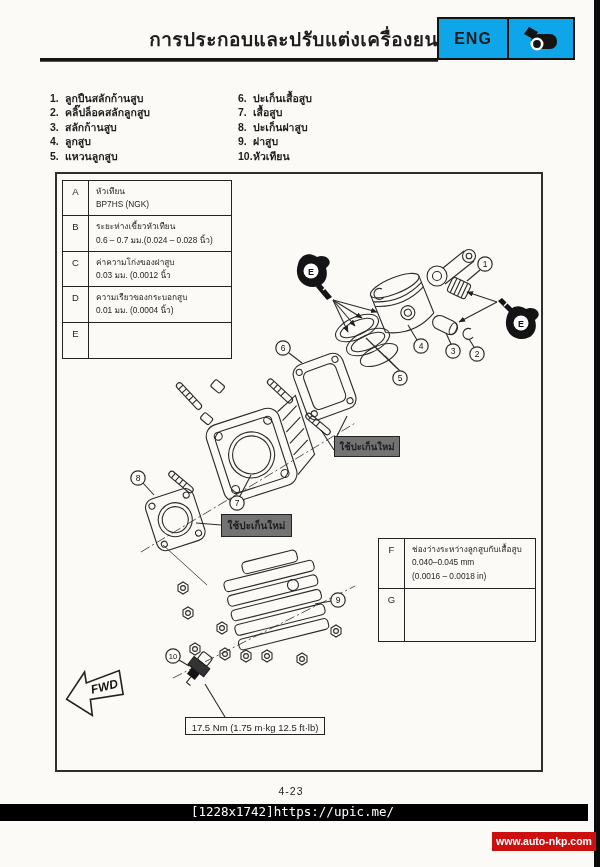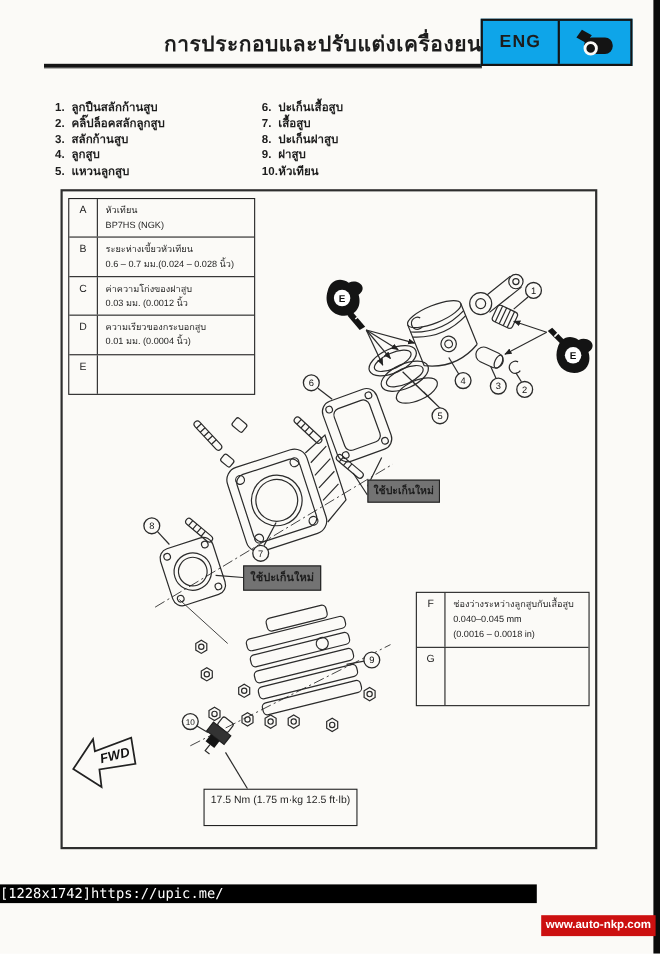--- a/index.html
+++ b/index.html
@@ -27,25 +27,25 @@
   .spec-val{flex:1;padding:4px 6px 3px 7px;font-size:8.3px;line-height:1.6;box-sizing:border-box;}
   .spec-val div{white-space:nowrap;}
   .table-top{top:180px;left:62px;width:170px;}
   .table-top .spec-row{height:35.4px;}
   .table-bottom{top:538px;left:378px;width:158px;}
   .row-f{height:50px;} .row-g{height:52px;}
   
   .note-box{border:1.5px solid #222;background:#737373;text-align:center;box-sizing:border-box;font-weight:bold;}
   .gasket-note-1{top:436px;left:334px;width:66px;height:21px;font-size:9.5px;line-height:19px;}
   .gasket-note-2{top:514px;left:221px;width:71px;height:23px;font-size:10px;line-height:21px;}
-  .torque-box{top:717px;left:185px;width:140px;height:34px;font-weight:normal;font-size:9.5px;line-height:20px;border:1.5px solid #222;background:#fbfaf7;text-align:center;box-sizing:border-box;}
+  .torque-box{top:717px;left:185px;width:140px;height:18px;font-weight:normal;font-size:9.5px;line-height:20px;border:1.5px solid #222;background:#fbfaf7;text-align:center;box-sizing:border-box;}
   
   .page-number{top:785px;left:40px;width:502px;text-align:center;font-size:10.5px;letter-spacing:1px;}
   .site-badge{top:832px;left:492px;width:104px;height:19px;background:#cc1010;color:#fff;font-size:10.5px;font-weight:bold;text-align:center;line-height:19px;}
-  .scan-bar{top:804px;left:0;width:488px;height:17px;background:#000;color:#fff;text-align:left;font-size:12.5px;line-height:16px;font-family:"DejaVu Sans Mono",monospace;box-sizing:border-box;padding-right:3px;}
+  .scan-bar{top:804px;left:0;width:588px;height:17px;background:#000;color:#fff;text-align:center;font-size:12.5px;line-height:16px;font-family:"DejaVu Sans Mono",monospace;box-sizing:border-box;padding-right:3px;}
   .edge-strip{top:0;right:0;width:6px;height:867px;background:#0b0b0b;}
   svg text{font-family:"Liberation Sans","DejaVu Sans",sans-serif;}
 </style>
 </head>
 <body>
 
 <div class="page">
 
   <div class="abs doc-title">การประกอบและปรับแต่งเครื่องยนต์</div>
   <div class="abs header-rule"></div>
@@ -378,17 +378,18 @@
     </div>
     <div class="spec-row row-g">
       <div class="spec-key">G</div>
     </div>
   </div>
 
   <div class="abs note-box gasket-note-1">ใช้ปะเก็นใหม่</div>
   <div class="abs note-box gasket-note-2">ใช้ปะเก็นใหม่</div>
   <div class="abs torque-box">17.5 Nm (1.75 m·kg 12.5 ft·lb)</div>
 
+  <div class="abs page-number">4-23</div>
   <div class="abs edge-strip"></div>
   <div class="abs site-badge">www.auto-nkp.com</div>
   <div class="abs scan-bar">[1228x1742]https://upic.me/</div>
 
 </div>
 
 </body></html>

